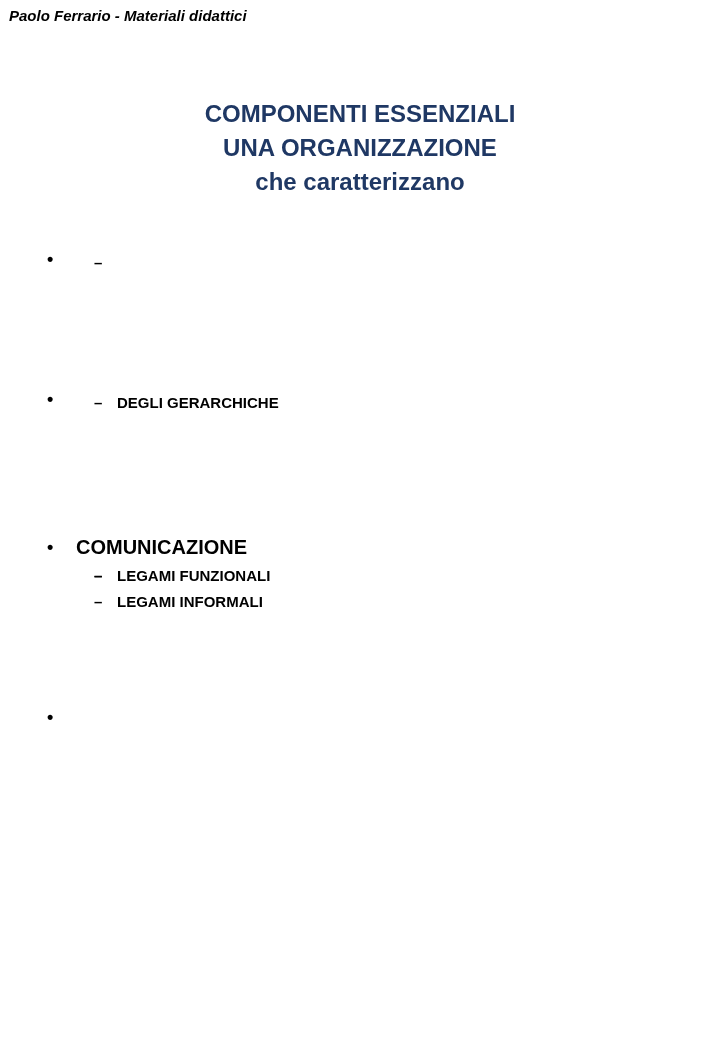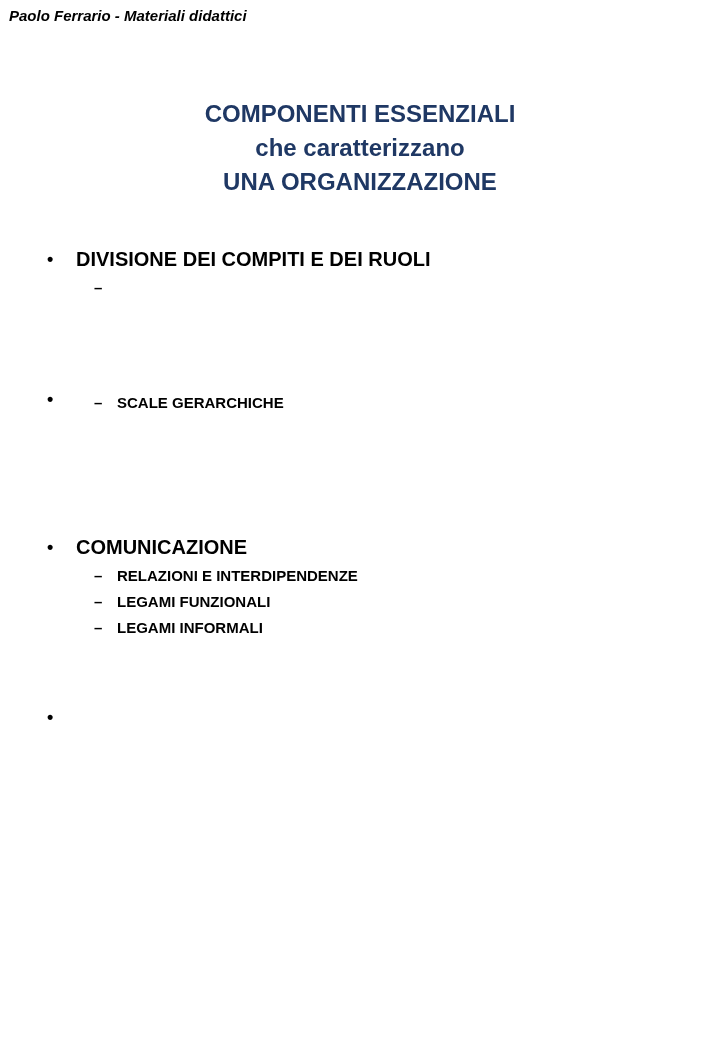--- a/index.html
+++ b/index.html
@@ -91,58 +91,56 @@
 </style>
 </head>
 <body>
 
 <div class="page">
 
   <div class="doc-header">Paolo Ferrario - Materiali didattici</div>
 
   <div class="slide-title" style="color: rgb(31, 56, 100);">
     <div>COMPONENTI ESSENZIALI</div>
+    <div>UNA ORGANIZZAZIONE</div>
     <div>che caratterizzano</div>
-    <div>UNA ORGANIZZAZIONE</div>
   </div>
 
   <div class="groups">
   <div class="bullet-group">
     <div class="bullet-item">
       <span class="bullet-marker">•</span>
-      <span class="bullet-text">DIVISIONE DEI COMPITI E DEI RUOLI</span>
     </div>
     <div class="sub-list">
   <div class="sub-item">
     <span class="sub-marker">–</span>
   </div>
 </div>
   </div>
 
   <div class="bullet-group">
     <div class="bullet-item">
       <span class="bullet-marker">•</span>
     </div>
     <div class="sub-list">
   <div class="sub-item">
     <span class="sub-marker">–</span>
-    <span class="sub-text">SCALE GERARCHICHE</span>
+    <span class="sub-text">DEGLI GERARCHICHE</span>
   </div>
 </div>
   </div>
 
   <div class="bullet-group">
     <div class="bullet-item">
       <span class="bullet-marker">•</span>
       <span class="bullet-text">COMUNICAZIONE</span>
     </div>
     <div class="sub-list">
   <div class="sub-item">
     <span class="sub-marker">–</span>
-    <span class="sub-text">RELAZIONI E INTERDIPENDENZE</span>
   </div>
 
   <div class="sub-item">
     <span class="sub-marker">–</span>
     <span class="sub-text">LEGAMI FUNZIONALI</span>
   </div>
 
   <div class="sub-item">
     <span class="sub-marker">–</span>
     <span class="sub-text">LEGAMI INFORMALI</span>

